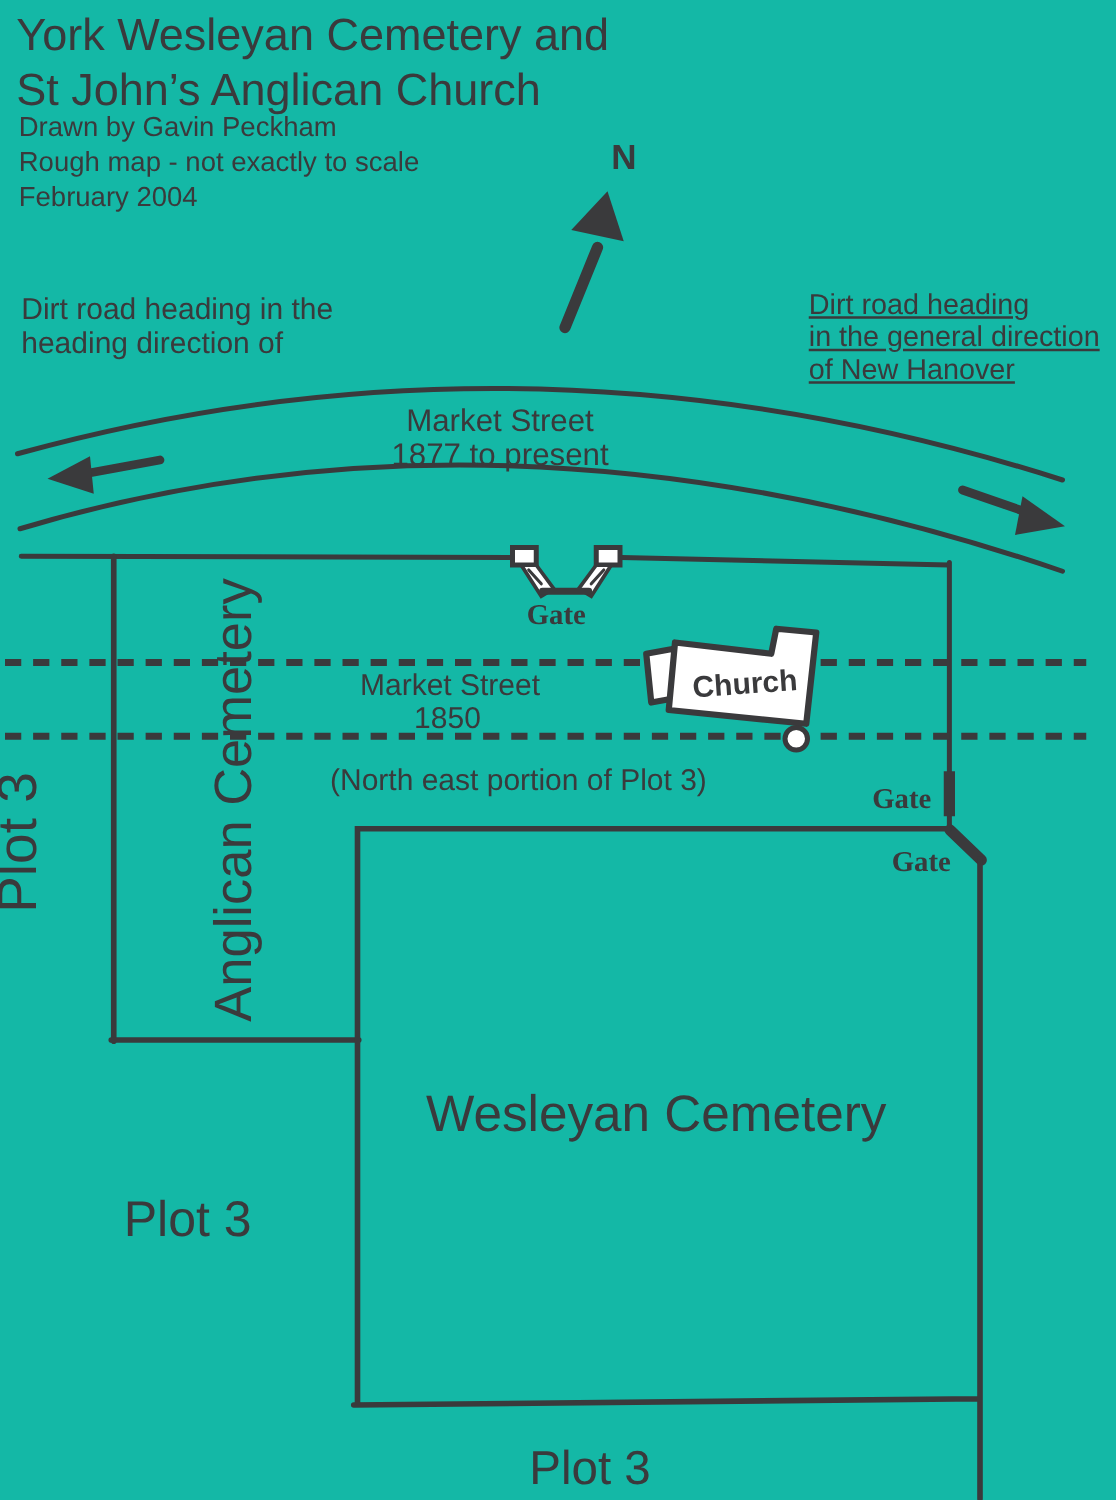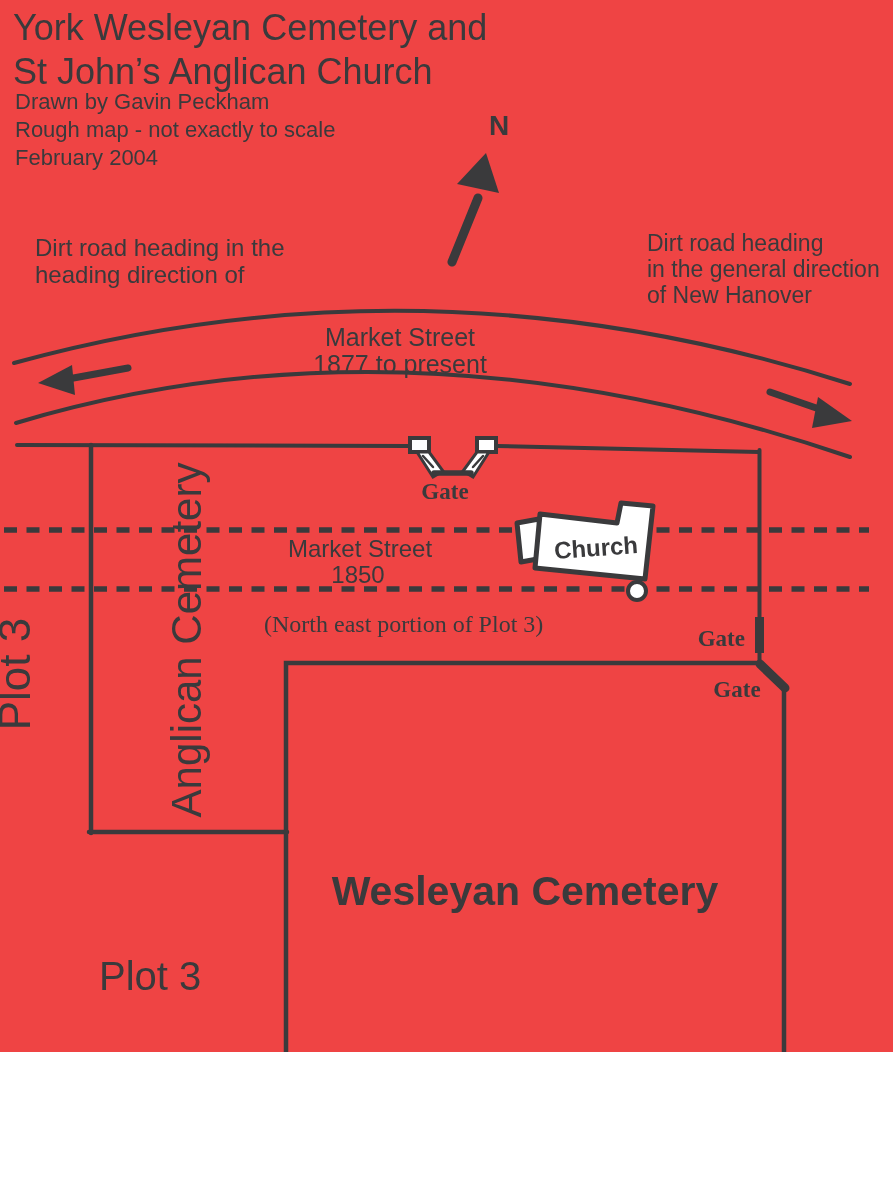--- a/index.html
+++ b/index.html
@@ -1,30 +1,30 @@
 <!DOCTYPE html>
 <html><head>
 <meta charset="utf-8">
 <style>
   html,body{margin:0;padding:0;background:#ffffff;}
-  .canvas{position:relative;width:893px;height:1052px;background:#ef4444;overflow:hidden;
+  .canvas{position:relative;width:893px;height:1200px;background:#14b8a6;overflow:hidden;
           font-family:"Liberation Sans",sans-serif;color:#3a3a3c;}
   .canvas svg{position:absolute;left:0;top:0;}
   .lbl{position:absolute;white-space:nowrap;color:#3a3a3c;}
   .title{font-size:36px;line-height:44px;}
   .note{font-size:22px;line-height:28px;}
   .cap-w{font-size:24px;line-height:27px;}
-  .cap-e{font-size:23px;line-height:26px;}
+  .cap-e{font-size:23px;line-height:26px;text-decoration:underline;}
   .ms77{left:300px;top:324px;width:200px;text-align:center;font-size:25px;line-height:27px;}
   .ms50{left:288px;top:536px;width:140px;text-align:center;font-size:24px;line-height:26px;}
   .gate{font-weight:bold;font-size:23px;font-family:Liberation Serif, serif;}
   .north{font-weight:bold;font-size:28px;}
   .church{font-weight:bold;font-size:24px;transform:rotate(-4deg);}
   .big{font-size:40px;}
-  .wes{left:325px;top:868px;width:400px;text-align:center;font-size:41px;line-height:46px;font-weight:bold;}
+  .wes{left:325px;top:868px;width:400px;text-align:center;font-size:41px;line-height:46px;}
   .vert{transform:translate(-50%,-50%) rotate(-90deg);}
 </style>
 </head>
 <body>
 
 <div class="canvas">
 
   <svg width="893" height="1200" viewBox="0 0 893 1200">
     <g stroke="#3a3a3c" fill="none" stroke-linecap="round">
 
@@ -79,21 +79,21 @@
     <div>York Wesleyan Cemetery and</div>
     <div>St John’s Anglican Church</div>
   </div>
   <div class="lbl note" style="left:15px;top:88px;">
     <div>Drawn by Gavin Peckham</div>
     <div>Rough map - not exactly to scale</div>
     <div>February 2004</div>
   </div>
   <div class="lbl north" style="left:489px;top:110px;">N</div>
 
-  <div class="lbl cap-w" style="left:35px;top:234px;">
+  <div class="lbl cap-w" style="left:17px;top:234px;">
     <div>Dirt road heading in the</div>
     <div>heading direction of</div>
   </div>
   <div class="lbl cap-e" style="left:647px;top:230px;">
     <div>Dirt road heading</div>
     <div>in the general direction</div>
     <div>of New Hanover</div>
   </div>
   <div class="lbl ms77">
     <div>Market Street</div>
@@ -101,21 +101,21 @@
   </div>
   <div class="lbl ms50">
     <div>Market Street</div>
     <div>1850</div>
   </div>
 
   <div class="lbl gate" style="left:407px;top:479px;width:76px;text-align:center;">Gate</div>
   <div class="lbl gate" style="left:681px;top:626px;width:64px;text-align:right;">Gate</div>
   <div class="lbl gate" style="left:709px;top:677px;width:56px;text-align:center;">Gate</div>
   <div class="lbl church" style="left:544px;top:534px;width:104px;text-align:center;">Church</div>
-  <div class="lbl" style="left:264px;top:611px;font-size:24px;font-family:Liberation Serif, serif;">(North east portion of Plot 3)</div>
+  <div class="lbl" style="left:264px;top:611px;font-size:24px;">(North east portion of Plot 3)</div>
 
   <div class="lbl vert" style="left:15px;top:674px;font-size:44px;">Plot 3</div>
   <div class="lbl vert" style="left:187px;top:640px;font-size:42px;">Anglican Cemetery</div>
   <div class="lbl wes">
     <div>Wesleyan Cemetery</div>
   </div>
   <div class="lbl big" style="left:99px;top:954px;">Plot 3</div>
   <div class="lbl" style="left:402px;top:1154px;width:140px;text-align:center;font-size:38px;">Plot 3</div>
 
 </div>

